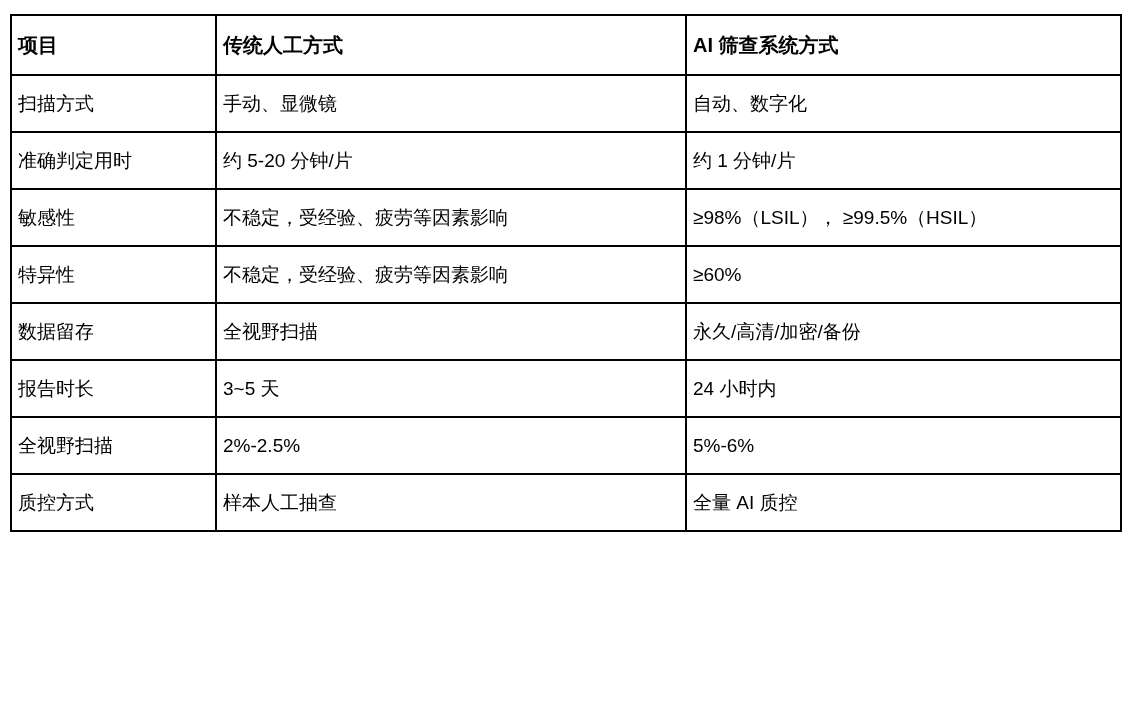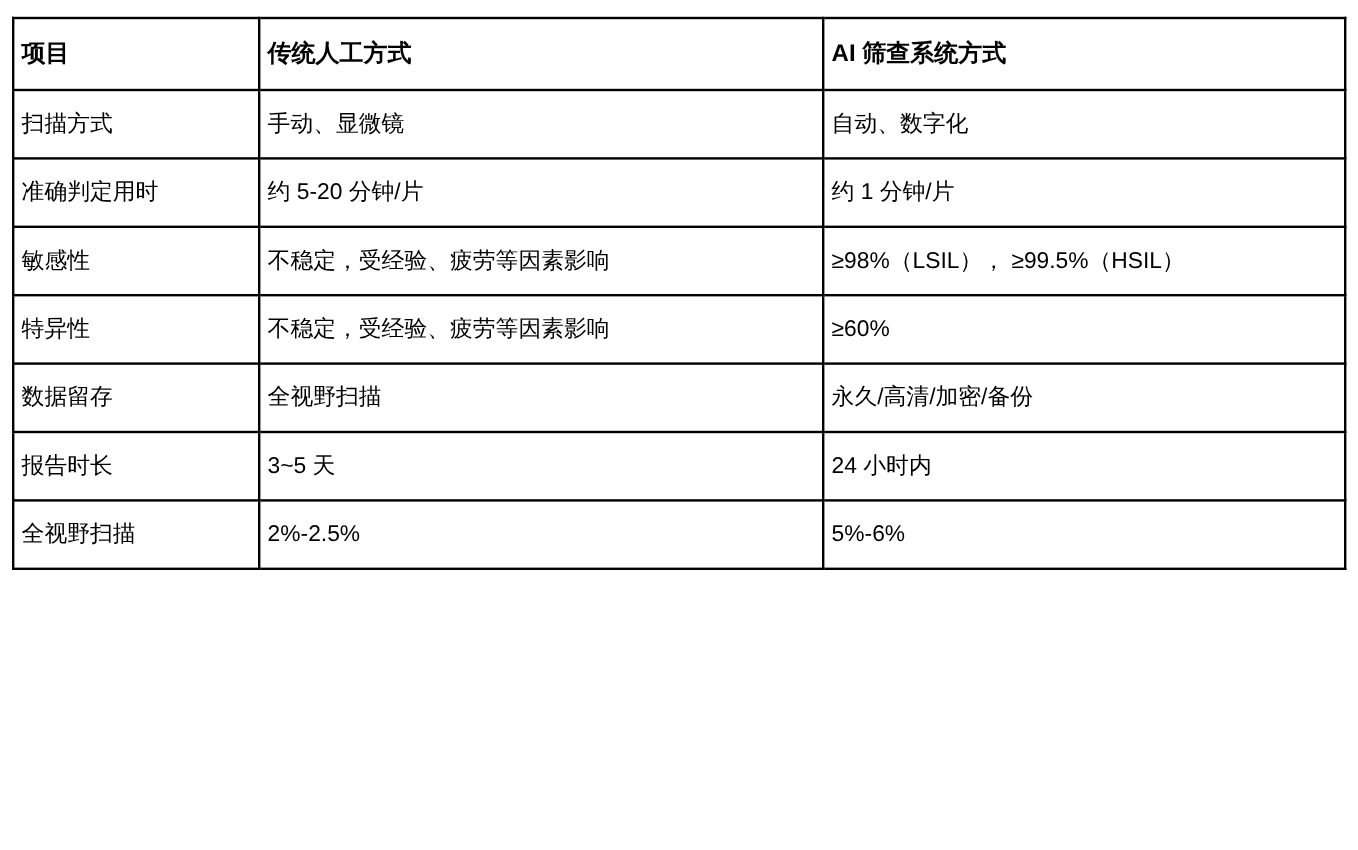--- a/index.html
+++ b/index.html
@@ -98,15 +98,20 @@
         <tr>
           <td>报告时长</td>
           <td>3~5 天</td>
           <td>24 小时内</td>
         </tr>
         <tr>
           <td>全视野扫描</td>
           <td>2%-2.5%</td>
           <td>5%-6%</td>
         </tr>
+        <tr>
+          <td>质控方式</td>
+          <td>样本人工抽查</td>
+          <td>全量 AI 质控</td>
+        </tr>
       </tbody>
   </table>
 </div>
 
 </body></html>

